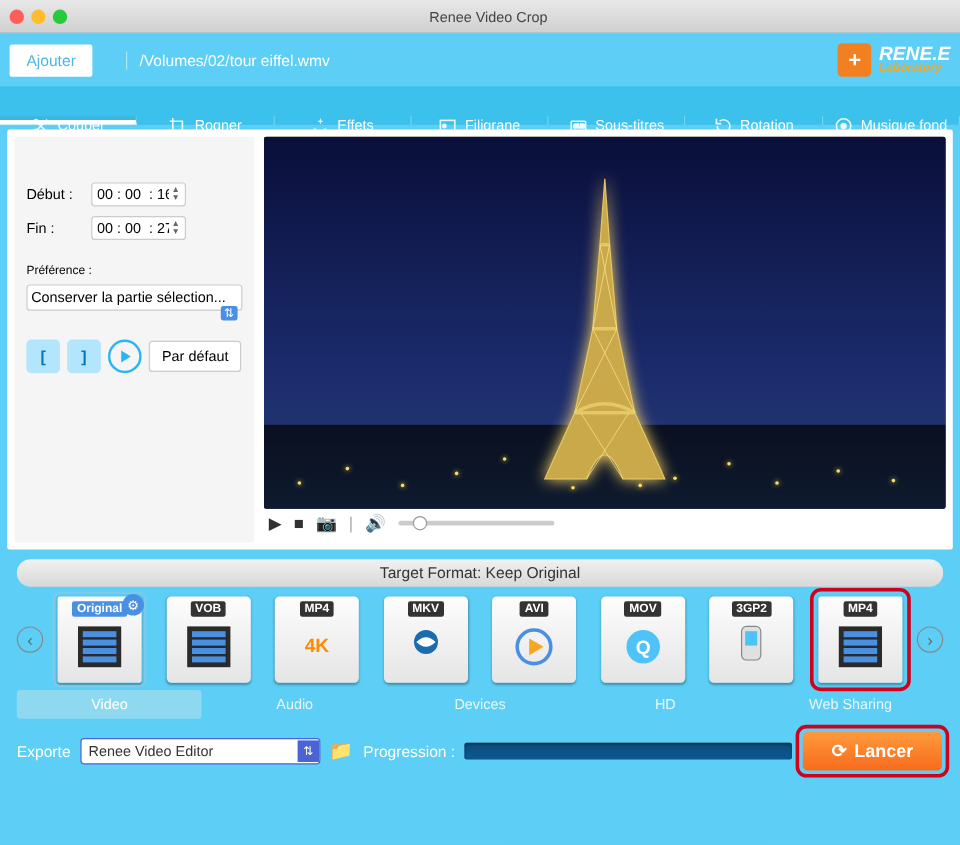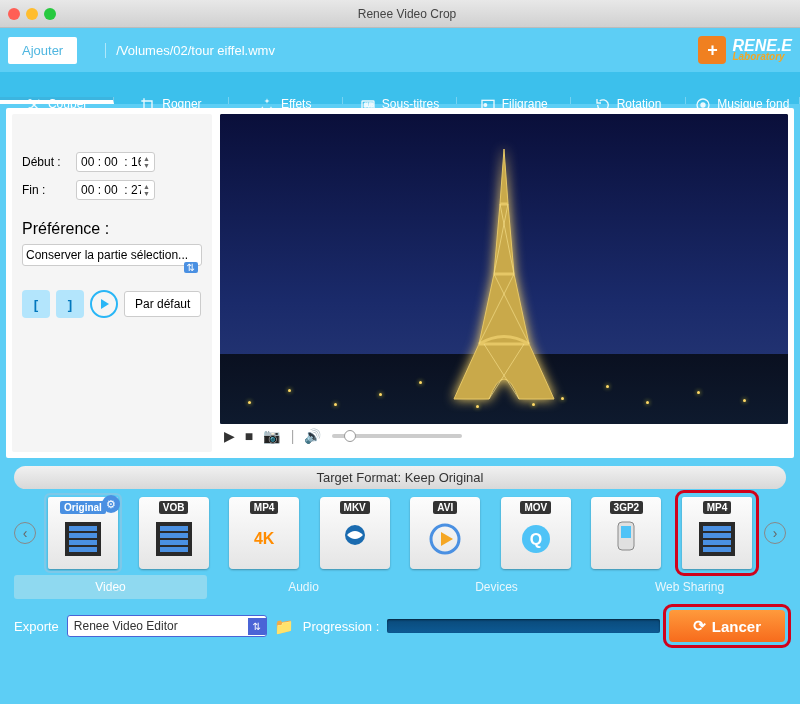--- a/index.html
+++ b/index.html
@@ -23,21 +23,21 @@
 .tab.active { background: #3cb5e0; border-bottom: 4px solid #fff; }
 .tab-icon { width: 16px; height: 16px; opacity: 0.9; }
 
 .workspace { background: #fff; margin: 4px 6px 0 6px; padding: 6px; display: flex; gap: 8px; border-radius: 2px; }
 .sidebar { width: 200px; background: #f5f5f5; padding: 10px; border-radius: 2px; }
 .field-row { display: flex; align-items: center; margin: 8px 0; font-size: 12px; gap: 6px; }
 .field-row label { width: 48px; }
 .time-input { display: flex; align-items: center; border: 1px solid #ccc; background:#fff; padding: 2px 4px; font-size: 12px; border-radius: 3px; }
 .time-input input { border: none; width: 60px; font-size: 12px; text-align: center; }
 .spinner { display: flex; flex-direction: column; font-size: 7px; line-height: 7px; color: #666; margin-left: 2px; }
-.pref-label { font-size: 16px; margin-top: 20px; }
+.pref-label { font-size: 10px; margin-top: 20px; }
 .pref-select { margin-top: 6px; width: 100%; font-size: 12px; padding: 3px; border: 1px solid #ccc; border-radius: 3px; background: #fff; }
 .selarr { float:right; background:#4a90e2; color:#fff; padding:0 3px; border-radius:2px; font-size:10px; }
 .side-btns { margin-top: 24px; display: flex; gap: 6px; align-items: center; }
 .bracket-btn { width: 28px; height: 28px; background: #b3e5fc; border: none; border-radius: 4px; font-weight: bold; color: #0277bd; cursor: pointer; }
 .play-circle { width: 28px; height: 28px; border: 2px solid #29b6f6; border-radius: 14px; display: flex; align-items: center; justify-content: center; color: #29b6f6; cursor: pointer; }
 .play-circle::before { content:''; border-left: 8px solid #29b6f6; border-top: 5px solid transparent; border-bottom: 5px solid transparent; margin-left:2px; }
 .default-btn { background: #fff; border: 1px solid #ccc; padding: 5px 10px; font-size: 12px; border-radius: 3px; cursor: pointer; text-align: center; }
 
 .preview { flex: 1; display: flex; flex-direction: column; }
 .video-frame { background: #000; height: 310px; border-radius: 2px; position: relative; overflow: hidden; }
@@ -121,31 +121,31 @@
     <span>Rogner</span>
   </div>
   <div class="tab">
     <svg class="tab-icon" viewBox="0 0 24 24" fill="#fff">
         <path d="M12 2l1 3 3 1-3 1-1 3-1-3-3-1 3-1zM5 14l1 2 2 1-2 1-1 2-1-2-2-1 2-1zM18 14l1 2 2 1-2 1-1 2-1-2-2-1 2-1z"></path>
       </svg>
     <span>Effets</span>
   </div>
   <div class="tab">
     <svg class="tab-icon" viewBox="0 0 24 24" fill="none" stroke="#fff" stroke-width="2">
+        <rect x="3" y="5" width="18" height="14"></rect>
+        <circle cx="8" cy="12" r="2" fill="#fff"></circle>
+      </svg>
+    <span>Filigrane</span>
+  </div>
+  <div class="tab">
+    <svg class="tab-icon" viewBox="0 0 24 24" fill="none" stroke="#fff" stroke-width="2">
         <rect x="3" y="6" width="18" height="12" rx="1"></rect>
         <text x="6" y="15" font-size="7" fill="#fff">SUB</text>
       </svg>
     <span>Sous-titres</span>
-  </div>
-  <div class="tab">
-    <svg class="tab-icon" viewBox="0 0 24 24" fill="none" stroke="#fff" stroke-width="2">
-        <rect x="3" y="5" width="18" height="14"></rect>
-        <circle cx="8" cy="12" r="2" fill="#fff"></circle>
-      </svg>
-    <span>Filigrane</span>
   </div>
   <div class="tab">
     <svg class="tab-icon" viewBox="0 0 24 24" fill="none" stroke="#fff" stroke-width="2">
         <path d="M4 12a8 8 0 1 0 3-6"></path>
         <path d="M3 3v6h6"></path>
       </svg>
     <span>Rotation</span>
   </div>
   <div class="tab">
     <svg class="tab-icon" viewBox="0 0 24 24" fill="none" stroke="#fff" stroke-width="2">
@@ -314,20 +314,21 @@
         </div>
     </div>
   </div>
   <div class="nav-arrow">›</div>
 </div>
 
 <div class="cat-tabs">
   <div class="cat-tab active">Video</div>
   <div class="cat-tab">Audio</div>
   <div class="cat-tab">Devices</div>
+  <div class="cat-tab">HD</div>
   <div class="cat-tab">Web Sharing</div>
 </div>
 
 <div class="bottom">
   <span>Exporte</span>
   <div class="export-select">
     <span>Renee Video Editor</span>
     <div class="arr">⇅</div>
   </div>
   <span class="folder">📁</span>

